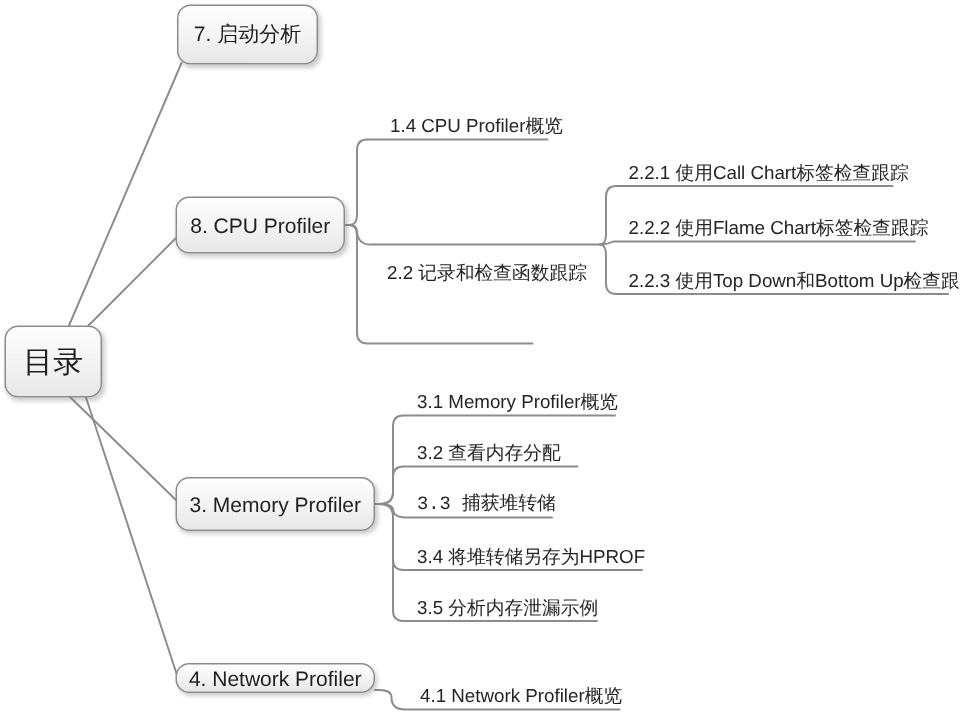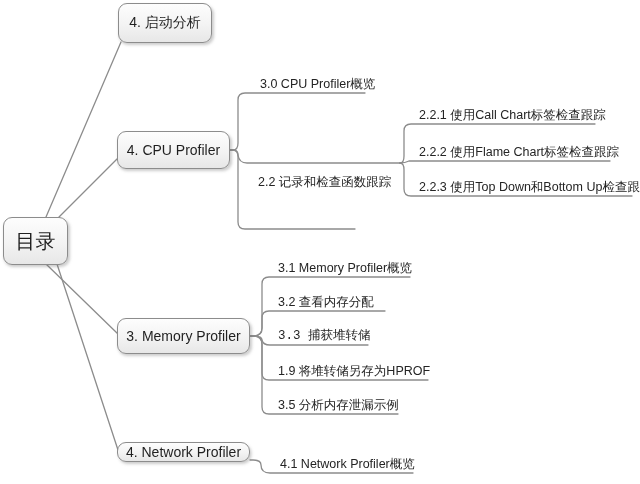--- a/index.html
+++ b/index.html
@@ -67,44 +67,44 @@
     <path d="M 250 336 L 253 336 Q 262 336 262 328 L 262 318 Q 262 311 269 311 L 385 311"></path>
     <path d="M 250 336 L 253 336 Q 262 336 262 340 Q 263 345 270 345 L 368 345"></path>
     <path d="M 250 336 L 253 336 Q 262 336 262 344 L 262 373 Q 262 380 269 380 L 428 380"></path>
     <path d="M 250 336 L 253 336 Q 262 336 262 344 L 262 407 Q 262 414 269 414 L 398 414"></path>
 
     <path d="M 250 460 L 253 460 Q 261 460 261 465 Q 261 473 270 473 L 413 473"></path>
   </svg>
 
   <div class="topic-box root" style="left:3px; top:217px; width:65px; height:48px;">目录</div>
 
-  <div class="topic-box" style="left:118px; top:3px; width:94px; height:40px;">4. 启动分析</div>
+  <div class="topic-box" style="left:118px; top:3px; width:94px; height:40px;">7. 启动分析</div>
 
-  <div class="topic-box" style="left:117px; top:131px; width:113px; height:38px;">4. CPU Profiler</div>
+  <div class="topic-box" style="left:117px; top:131px; width:113px; height:38px;">8. CPU Profiler</div>
 
   <div class="topic-box" style="left:117px; top:318px; width:133px; height:36px;">3. Memory Profiler</div>
 
   <div class="topic-box" style="left:117px; top:442px; width:133px; height:20px;">4. Network Profiler</div>
 
-  <div class="leaf-label" style="left:260px; top:77px;">3.0 CPU Profiler概览</div>
+  <div class="leaf-label" style="left:260px; top:77px;">1.4 CPU Profiler概览</div>
 
   <div class="leaf-label" style="left:258px; top:147px;margin-top:28px;">2.2 记录和检查函数跟踪</div>
 
 
   <div class="leaf-label" style="left:419px; top:108px;">2.2.1 使用Call Chart标签检查跟踪</div>
 
   <div class="leaf-label" style="left:419px; top:145px;">2.2.2 使用Flame Chart标签检查跟踪</div>
 
   <div class="leaf-label" style="left:419px; top:180px;">2.2.3 使用Top Down和Bottom Up检查跟踪</div>
 
   <div class="leaf-label" style="left:278px; top:261px;">3.1 Memory Profiler概览</div>
 
   <div class="leaf-label" style="left:278px; top:295px;">3.2 查看内存分配</div>
 
   <div class="leaf-label" style="left:278px; top:329px;font-family:Liberation Mono, monospace;">3.3 捕获堆转储</div>
 
-  <div class="leaf-label" style="left:278px; top:364px;">1.9 将堆转储另存为HPROF</div>
+  <div class="leaf-label" style="left:278px; top:364px;">3.4 将堆转储另存为HPROF</div>
 
   <div class="leaf-label" style="left:278px; top:398px;">3.5 分析内存泄漏示例</div>
 
   <div class="leaf-label" style="left:280px; top:457px;">4.1 Network Profiler概览</div>
 
 </div>
 
 </body></html>

